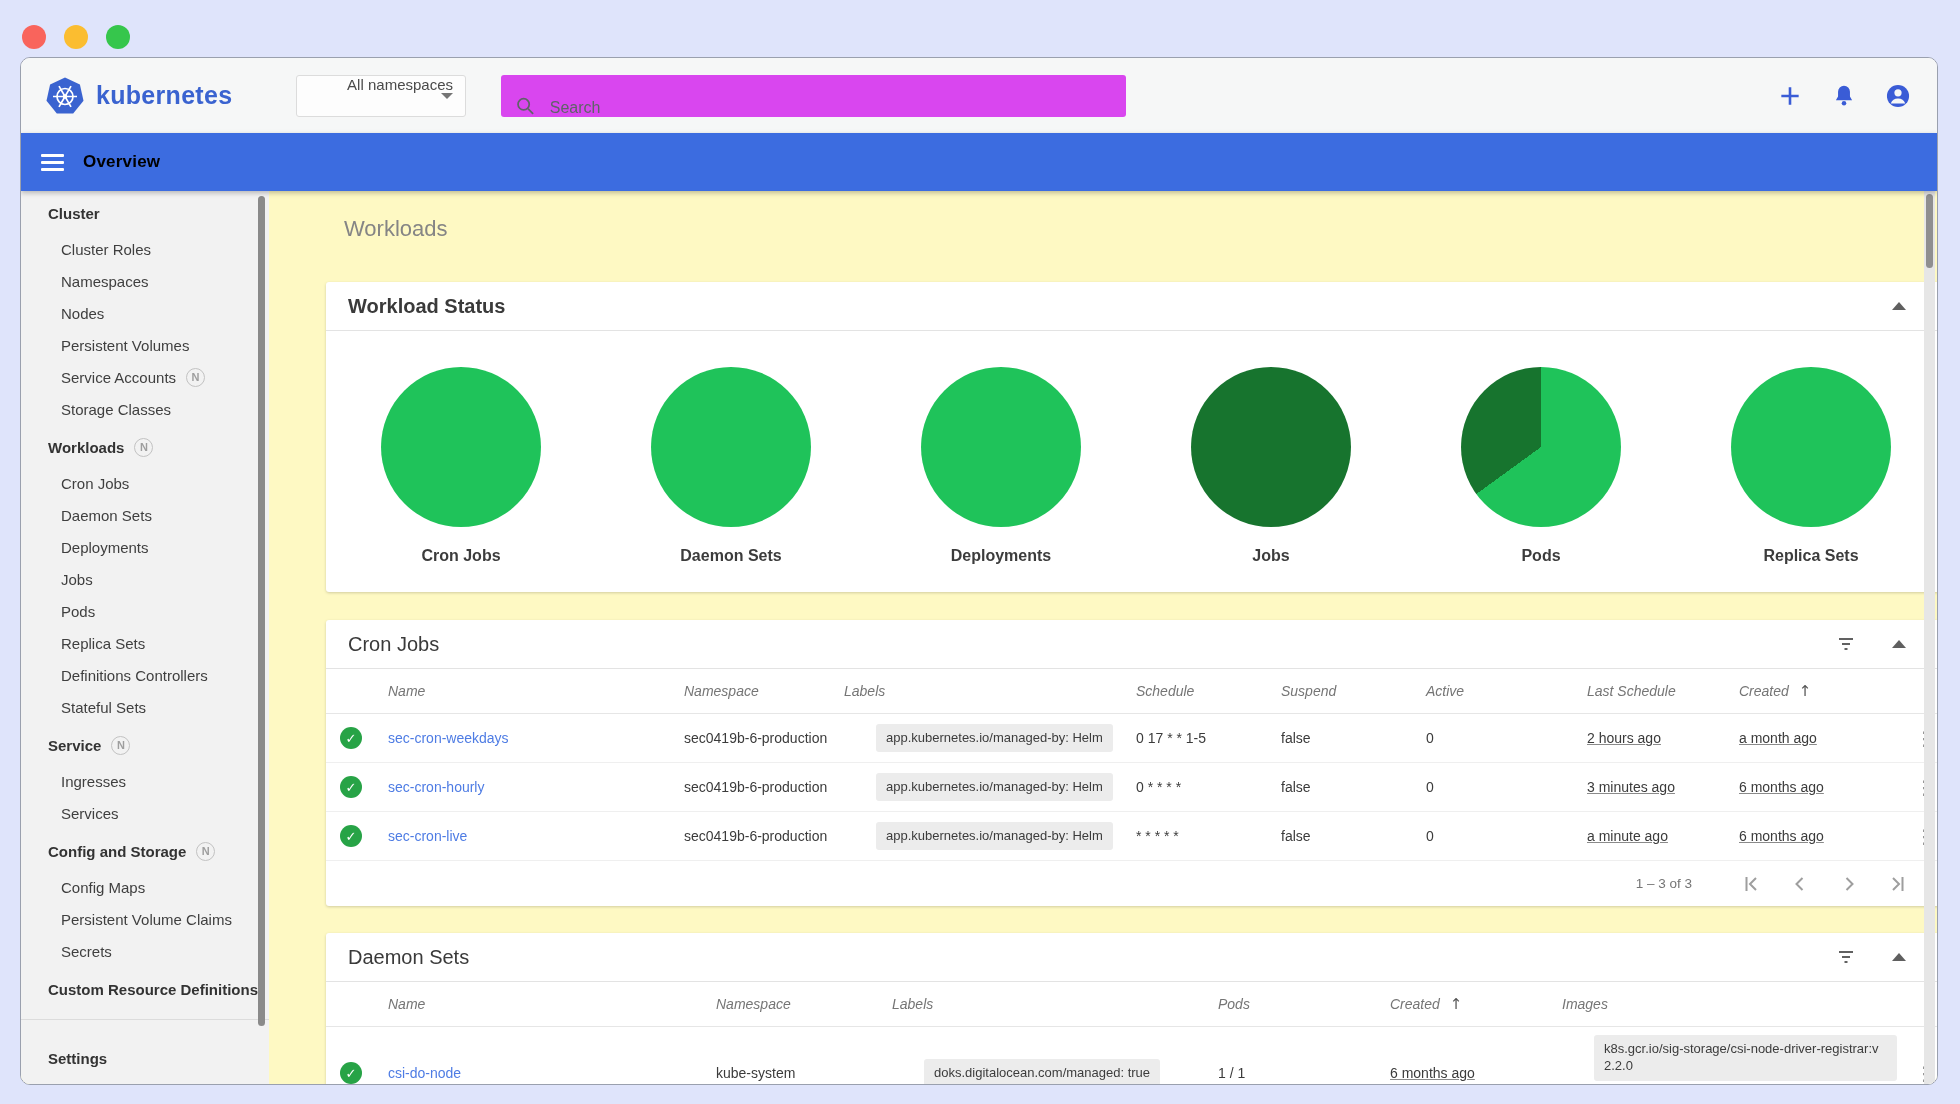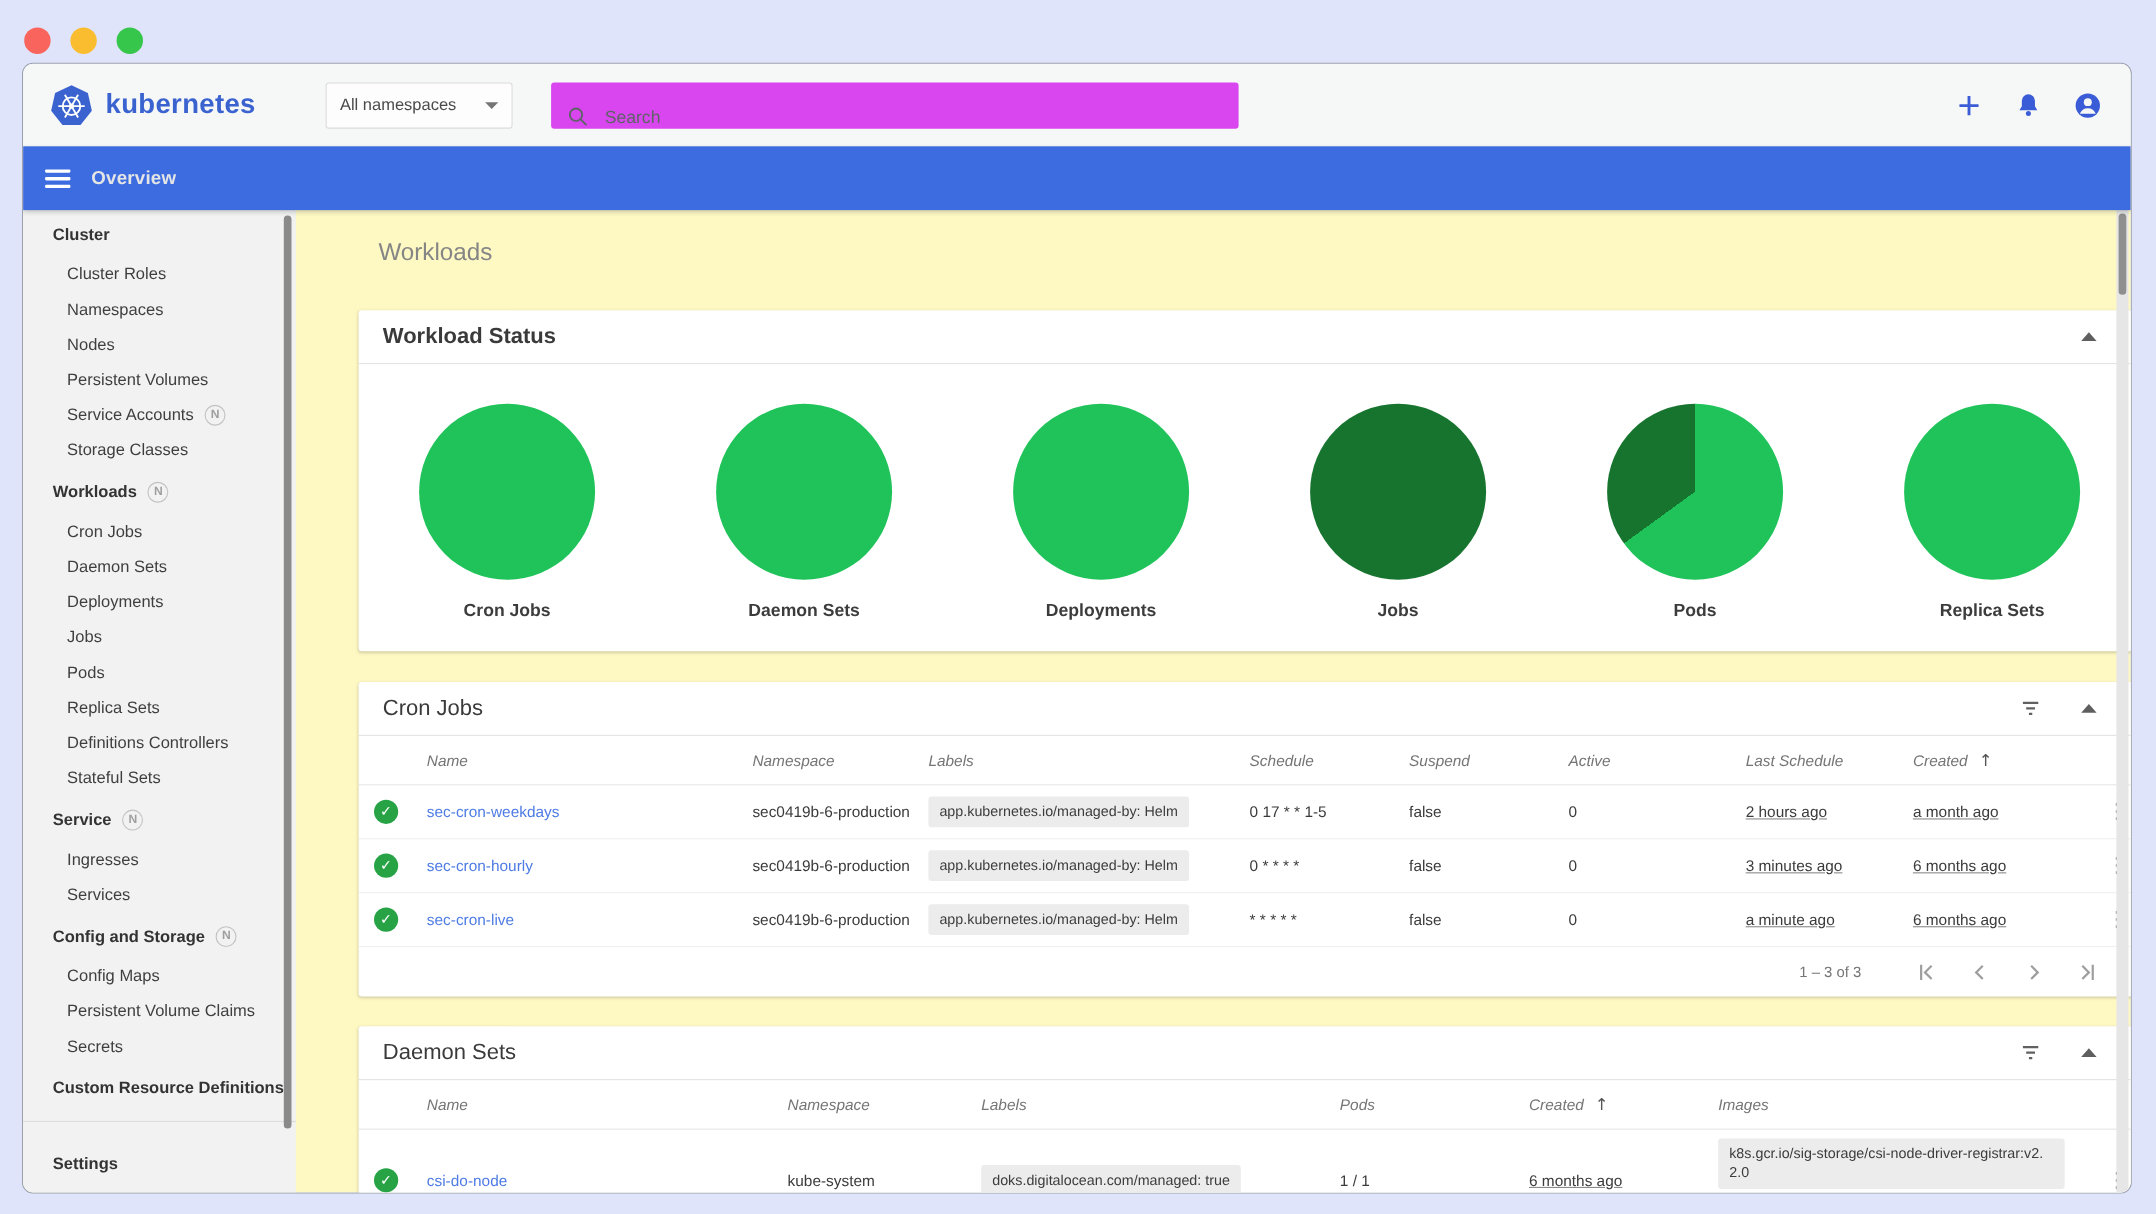--- a/index.html
+++ b/index.html
@@ -17,40 +17,40 @@
     position:absolute; left:20px; top:57px; width:1918px; height:1028px;
     background:#fbfbfb; border:1px solid #9aa0ae; border-radius:10px;
     overflow:hidden; display:flex; flex-direction:column;
   }
   
   .topbar { flex:0 0 75px; background:#f6f7f7; display:flex; align-items:center; }
   .brand { margin-left:25px; display:flex; align-items:center; gap:12px; width:192px; }
   .brand-name { color:#3a63d0; font-size:25px; font-weight:bold; letter-spacing:.3px; }
   .ns-select {
     margin-left:58px; width:170px; height:42px; background:#fdfdfd;
-    border:1px solid #dcdcdc; border-radius:3px; display:flex; align-items:center;
-    padding:0 12px; font-size:15px; color:#4a4a4a; cursor:pointer;
+    border:1px solid #dcdcdc; border-radius:3px; display:flex; align-items:flex-end;
+    padding:0 12px; font-size:15px; color:#4a4a4a; cursor:pointer;flex-direction:column;
   }
   .caret-down { margin-left:auto; width:0; height:0; border-left:6px solid transparent;
     border-right:6px solid transparent; border-top:6px solid #757575; }
   .searchbar {
     margin-left:35px; width:625px; height:42px; background:#d946ef; border-radius:3px;
     display:flex; align-items:flex-end; padding:0 14px; gap:14px;
   }
   .searchbar input { border:none; background:transparent; outline:none; width:100%;
     font-size:16px; color:#3c4043; font-family:"Liberation Sans",sans-serif; }
   .searchbar input::placeholder { color:#5f6368; opacity:1; }
   .topbar-actions { margin-left:auto; margin-right:25px; display:flex; align-items:center; gap:26px; }
   .action-btn { width:28px; height:28px; display:flex; align-items:center; justify-content:center; cursor:pointer; }
   
   .navbar { flex:0 0 58px; background:#3c6ce0; display:flex; align-items:center;
     position:relative; z-index:3; box-shadow:0 2px 5px rgba(0,0,0,.25); }
   .hamburger { margin-left:20px; width:23px; display:flex; flex-direction:column; gap:4px; cursor:pointer; }
   .hamburger span { height:3px; background:#fff; border-radius:1px; }
-  .nav-title { color:#e5e5e5; font-size:17px; font-weight:bold; margin-left:19px; letter-spacing:.2px; }
+  .nav-title { color:#000000; font-size:17px; font-weight:bold; margin-left:19px; letter-spacing:.2px; }
   
   .content { flex:1; min-height:0; display:flex; background:#fef9c3; position:relative;gap:35px; }
   .sidebar { flex:0 0 248px; background:#f2f2f2; position:relative; padding-top:6px; font-size:15px; }
   .sb-header { height:32px; display:flex; align-items:center; gap:10px; padding-left:27px;
     font-weight:bold; color:#333; margin-top:6px; margin-bottom:4px; cursor:pointer; }
   .sb-group:first-child .sb-header { margin-top:0; }
   .sb-item { height:32px; display:flex; align-items:center; gap:10px; padding-left:40px; color:#3f3f3f; cursor:pointer; }
   .badge-n { width:19px; height:19px; border:1px solid #c2c2c2; border-radius:50%;
     color:#9e9e9e; font-size:11px; font-weight:bold; display:inline-flex;
     align-items:center; justify-content:center; flex:0 0 19px; }
@@ -84,21 +84,21 @@
   .t-head-cell { font-size:14px; color:#757575; display:flex; align-items:center; gap:10px; cursor:pointer;font-style:italic; }
   .sort-arrow { font-family:"DejaVu Sans",sans-serif; color:#555; font-size:15px; }
   .t-body { height:49px; border-bottom:1px solid #efefef; font-size:14px; color:#3b3b3b; }
   .grid-ds.t-body { height:92px; border-bottom:none; }
   .icon-cell { display:flex; }
   .status-ok { margin-left:14px; width:22px; height:22px; border-radius:50%; background:#27a346;
     color:#fff; font-size:13px; font-weight:bold; display:inline-flex; align-items:center;
     justify-content:center; font-family:"DejaVu Sans",sans-serif; }
   .link { color:#4e7ce4; cursor:pointer; }
   .chip { display:inline-block; background:#ececec; border-radius:3px; padding:6px 10px;
-    font-size:13px; color:#3c3c3c; line-height:1.3; }
+    font-size:13px; color:#3c3c3c; line-height:1.3;margin-left:32px; }
   .underline { text-decoration:underline; text-decoration-color:#8a8a8a; cursor:default; }
   .kebab-cell { display:flex; justify-content:flex-start; }
   .kebab { font-family:"DejaVu Sans",sans-serif; color:#6e6e6e; font-size:19px;
     cursor:pointer; padding:0 6px; letter-spacing:0; }
   .t-cell { padding-right:12px; }
   [data-table="daemon_sets"] .cell-images { align-self:start; padding-top:8px; }
   [data-table="daemon_sets"] .cell-images .chip { max-width:315px; word-break:break-all; }
   
   .pagination { height:45px; display:flex; align-items:center; justify-content:flex-end;
     padding-right:36px; gap:25px; }

